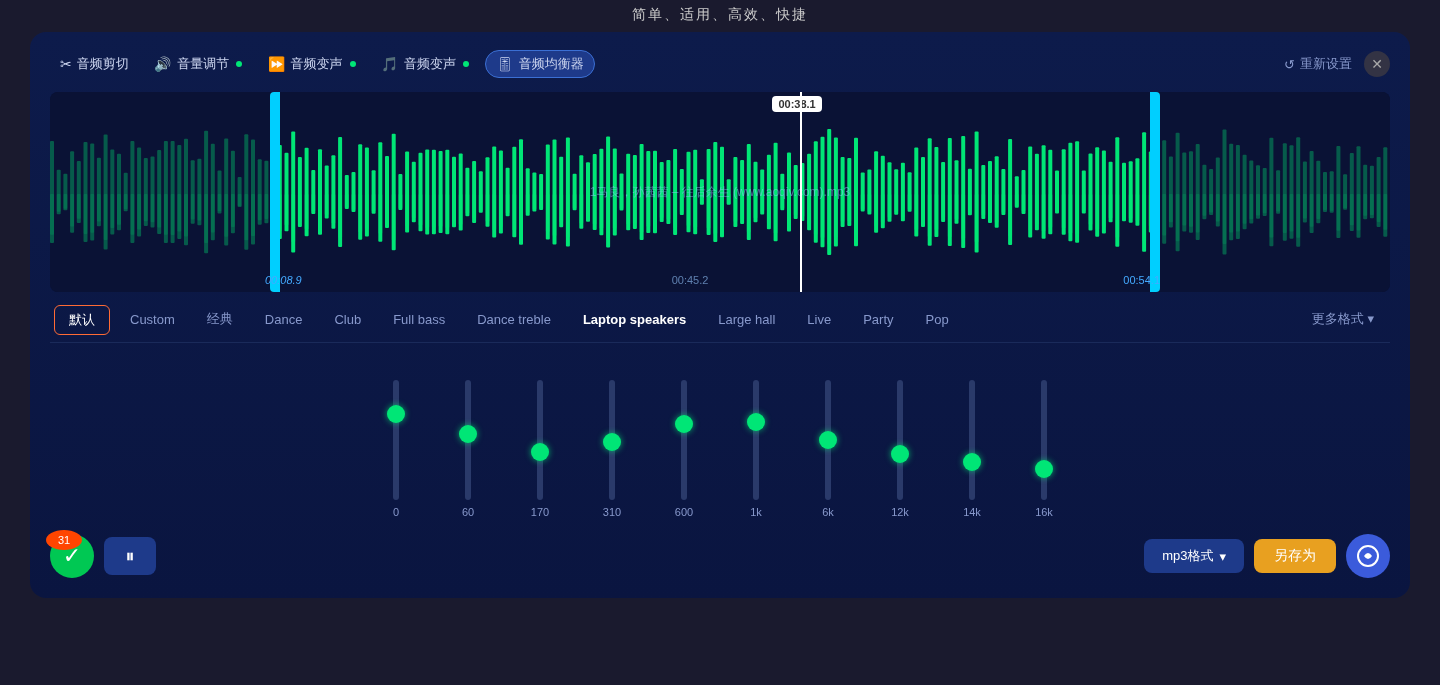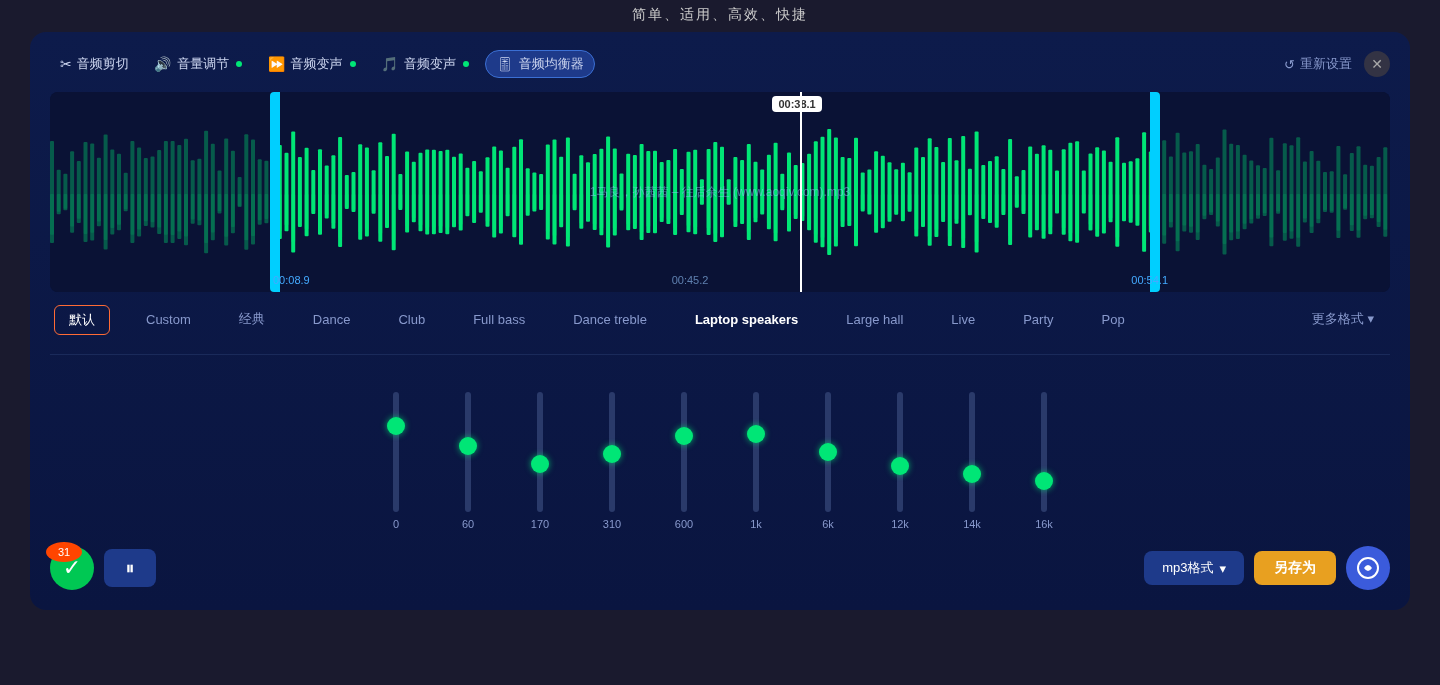--- a/index.html
+++ b/index.html
@@ -153,23 +153,23 @@
       top: 0; bottom: 0;
       width: 10px;
       background: #00cfff;
       border-radius: 0 4px 4px 0;
       cursor: ew-resize;
     }
     
     .eq-presets {
       display: flex;
       align-items: center;
-      gap: 16px;
+      gap: 0;
       border-bottom: 1px solid #1a2a5a;
-      padding-bottom: 16px;
+      padding-bottom: 4px;
       overflow-x: auto;
       scrollbar-width: none;
     }
     .eq-presets::-webkit-scrollbar { display: none; }
     .preset-item {
       padding: 8px 16px;
       font-size: 13px;
       color: #8899cc;
       cursor: pointer;
       white-space: nowrap;
@@ -280,21 +280,21 @@
       display: flex; align-items: center; gap: 6px;
     }
     .save-btn {
       background: #e8a020;
       border: none;
       color: white;
       font-size: 14px;
       padding: 8px 20px;
       border-radius: 8px;
       cursor: pointer;
-      font-weight: bold;
+      font-weight: normal;
     }
     .ai-btn {
       width: 44px; height: 44px;
       border-radius: 50%;
       background: #3b5bdb;
       border: none;
       color: white;
       font-size: 20px;
       cursor: pointer;
       display: flex; align-items: center; justify-content: center;
@@ -753,23 +753,23 @@
   </svg>
     
     <div class="waveform-track-label">1马良，孙茜茜 – 往后余生 (www.aoqiv.com).mp3</div>
     
     <div class="trim-handle-left" style="left:220px;"></div>
     <div class="trim-handle-right" style="right:230px;"></div>
     
     <div class="playhead-tooltip" id="playhead-tooltip" style="left: 722.4px;">00:38.1</div>
     <div class="playhead-line" id="playhead-line" style="left: 750.4px;"></div>
     
-    <div class="time-marker-left" style="left:223px;">00:08.9</div>
+    <div class="time-marker-left" style="left:215px;font-style:italic;">00:08.9</div>
     <div class="time-marker-mid" style="left:640px;transform:translateX(-50%);margin-top:16px;">00:45.2</div>
-    <div class="time-marker-right" style="right:222px;">00:54.1</div>
+    <div class="time-marker-right" style="right:230px;">00:54.1</div>
   </div>
 
   <div>
 
     <div class="eq-presets" id="presets-row">
         <div class="preset-item active">默认</div>
         <div class="preset-item">Custom</div>
         <div class="preset-item">经典</div>
         <div class="preset-item">Dance</div>
         <div class="preset-item">Club</div>

